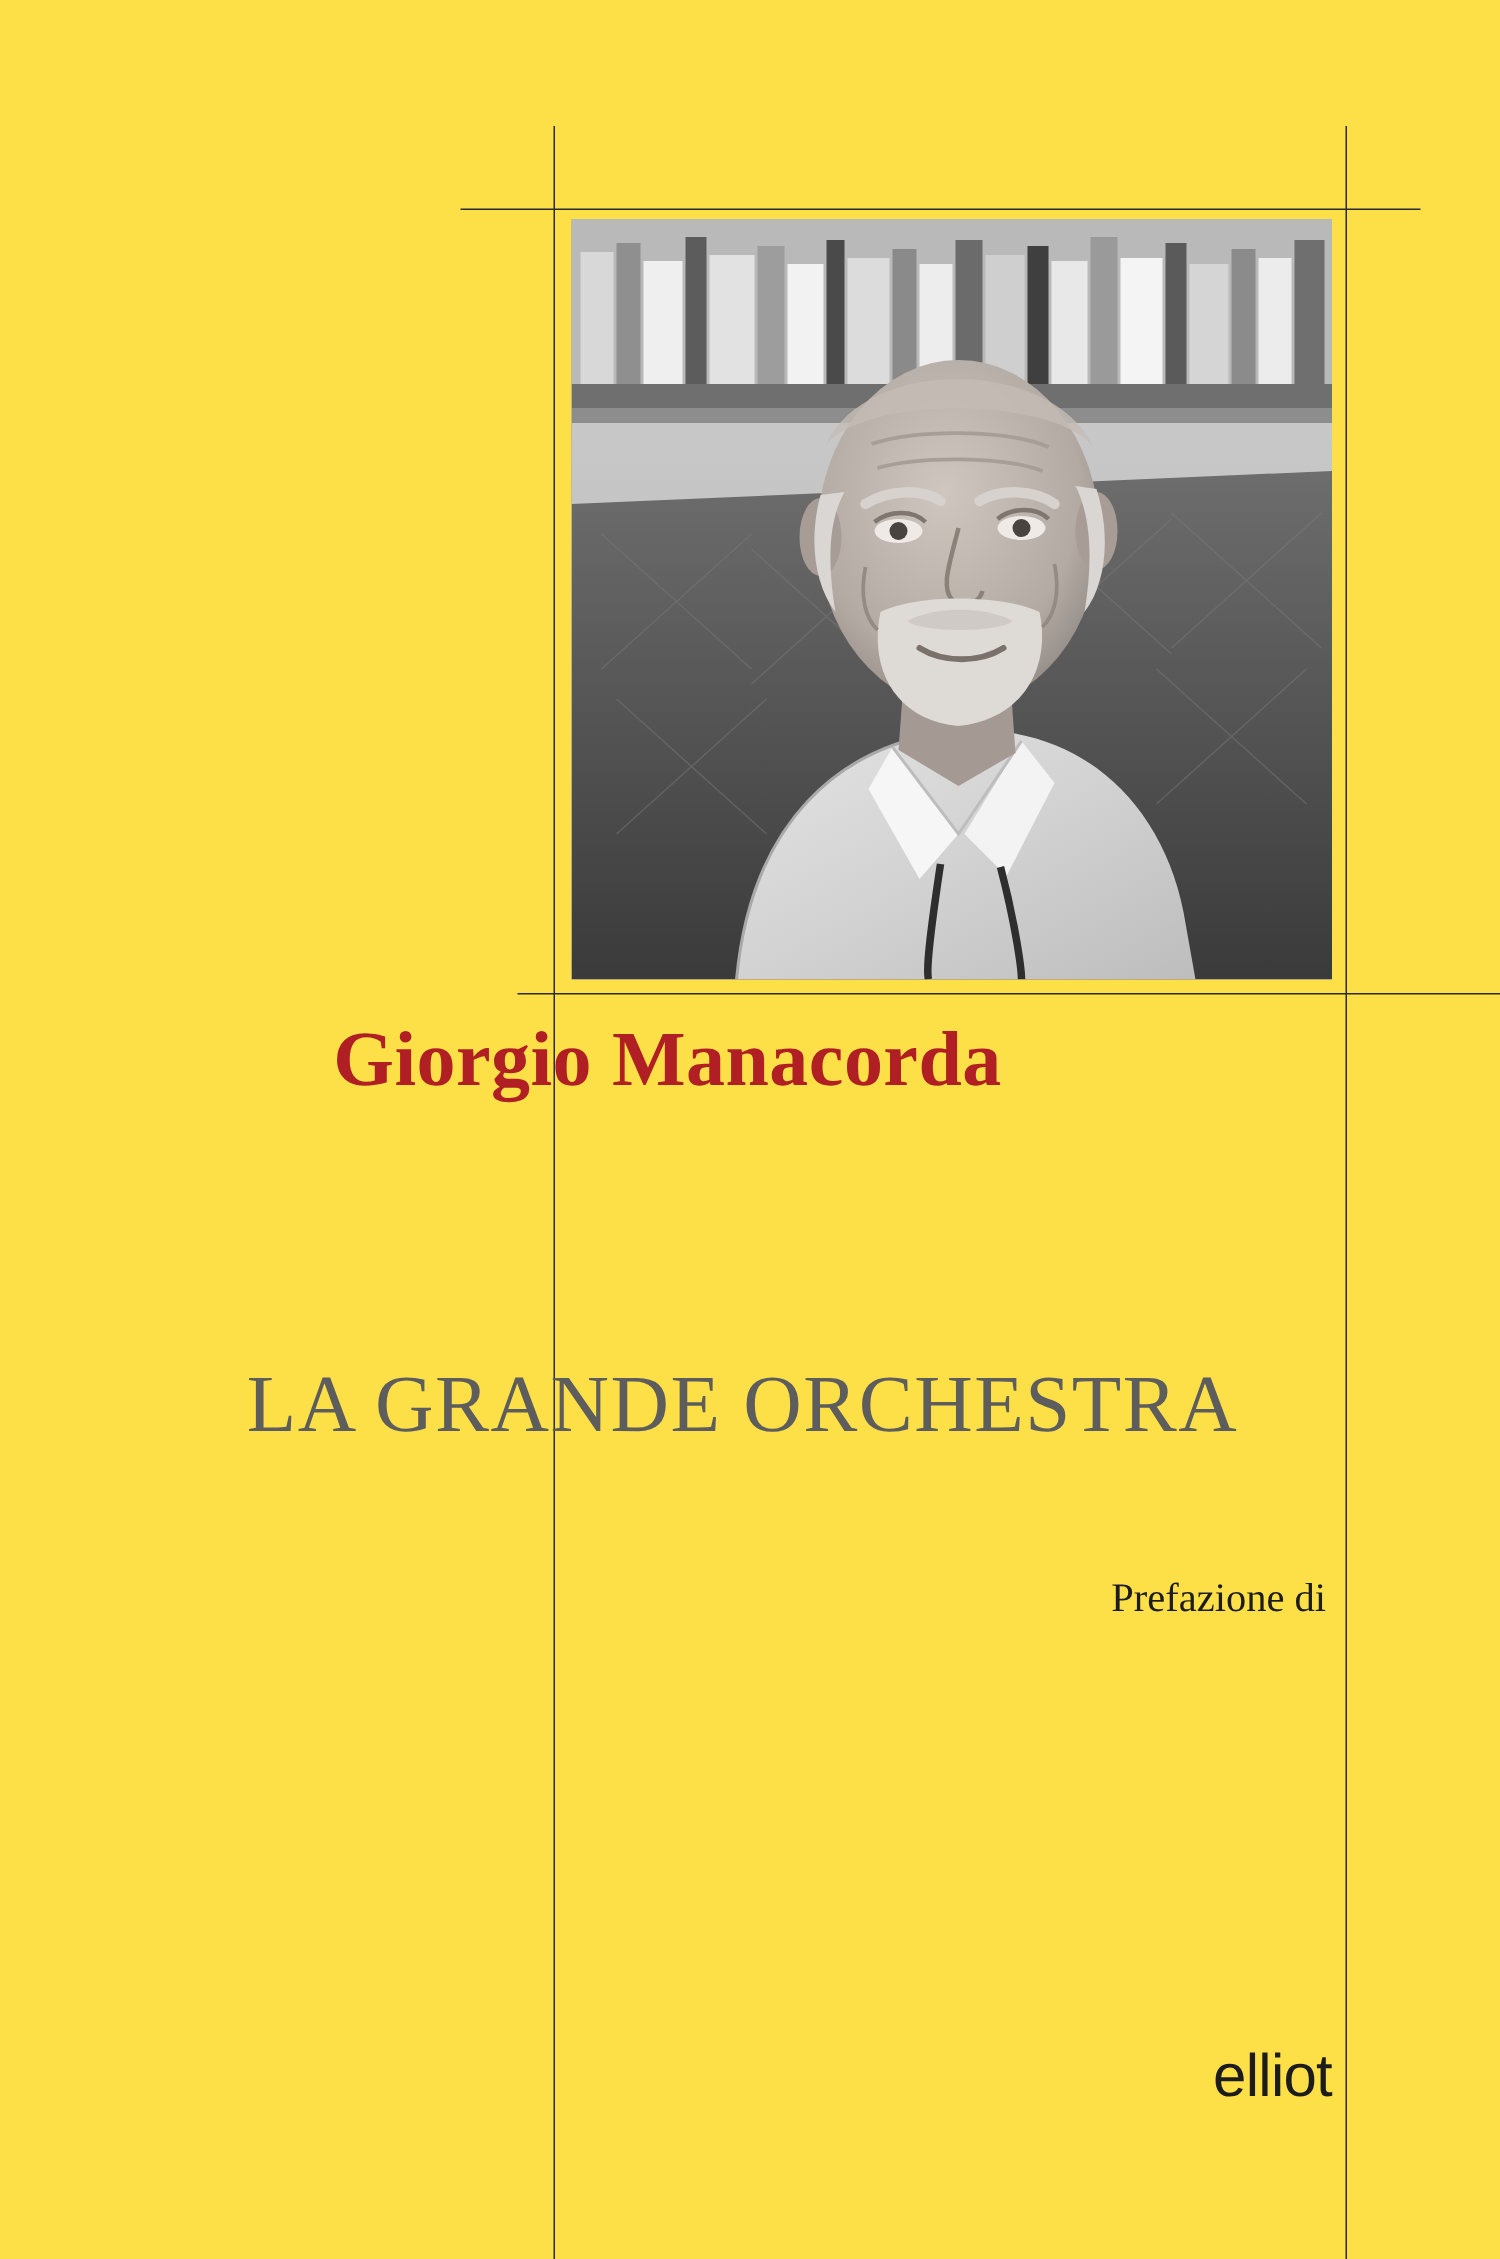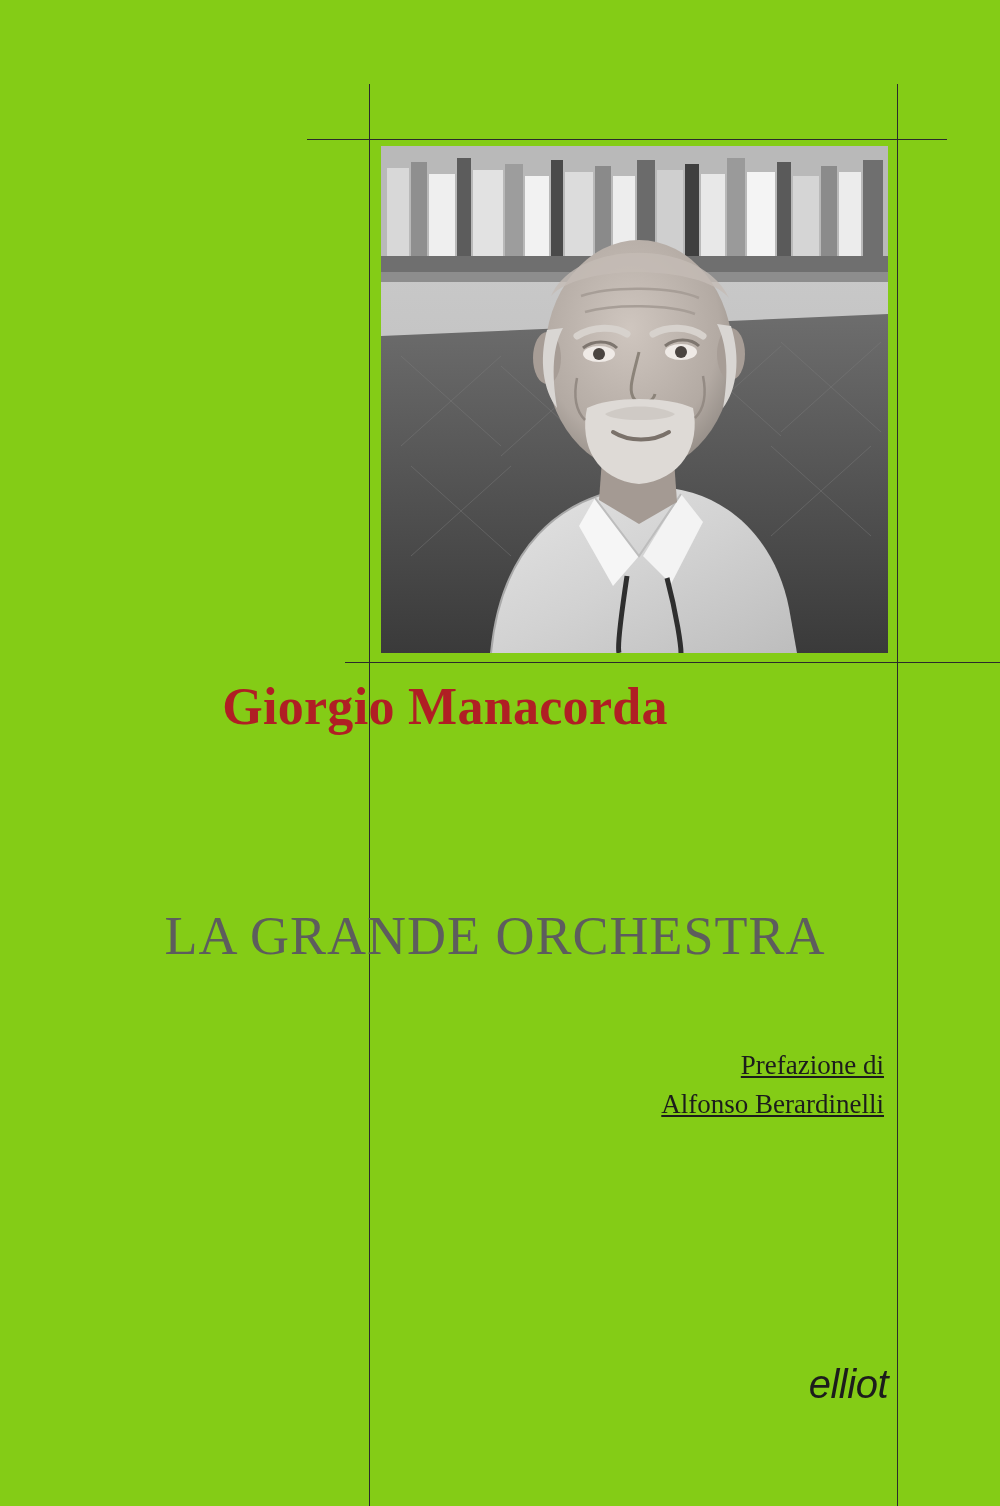--- a/index.html
+++ b/index.html
@@ -7,21 +7,21 @@
     padding: 0;
     background: #ffffff;
   }
   body {
     font-family: "Liberation Serif", serif;
   }
   .cover {
     position: relative;
     width: 1000px;
     height: 1506px;
-    background: #84cc16;
+    background: #fde047;
     overflow: hidden;
   }
 
   
   .rule {
     position: absolute;
     background: #2b2b2b;
   }
   .rule.v { width: 1px; }
   .rule.h { height: 1px; }
@@ -77,33 +77,31 @@
   
   .preface {
     position: absolute;
     right: 116px;
     top: 1046px;
     width: 420px;
     text-align: right;
     font-size: 27px;
     line-height: 1.45;
     color: #1c1c1c;
-    text-decoration: underline;
   }
 
   
   .publisher {
     position: absolute;
     right: 112px;
     top: 1362px;
     font-size: 40px;
     color: #1c1c1c;
     letter-spacing: -0.5px;
     font-family: "Liberation Sans", sans-serif;
-    font-style: italic;
   }
 </style>
 </head>
 <body>
 
 <div class="cover">
 
   <div class="rule v rule-v-left"></div>
   <div class="rule v rule-v-right"></div>
   <div class="rule h rule-h-top"></div>
@@ -235,18 +233,17 @@
       </g>
     </svg>
   </div>
 
   <div class="author" style="color:#b01f24">Giorgio Manacorda</div>
 
   <div class="title">LA GRANDE ORCHESTRA</div>
 
   <div class="preface">
     <div>Prefazione di</div>
-    <div>Alfonso Berardinelli</div>
   </div>
 
   <div class="publisher">elliot</div>
 
 </div>
 
 </body></html>

